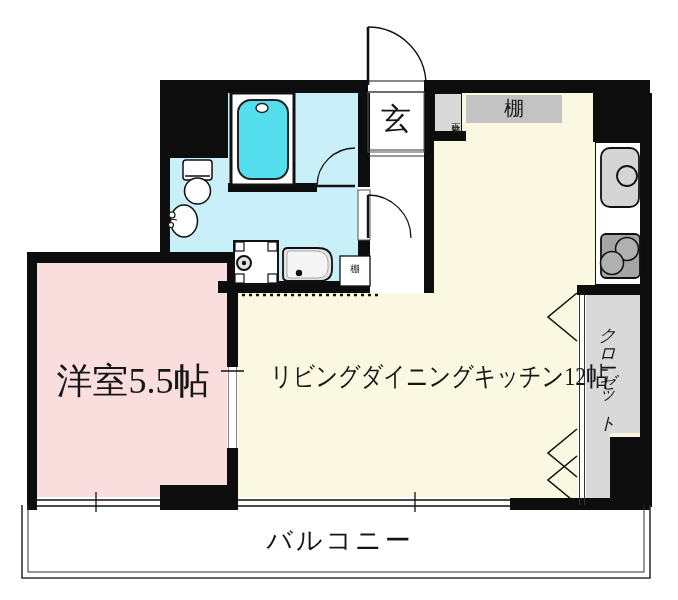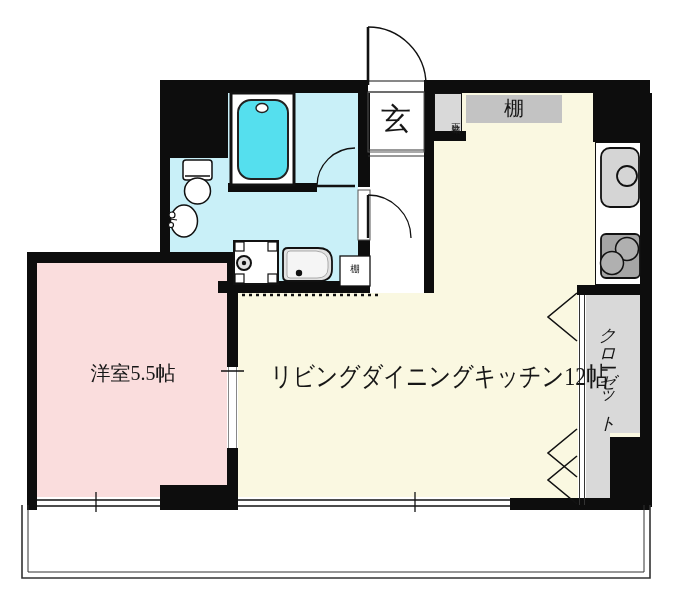--- a/index.html
+++ b/index.html
@@ -15,21 +15,21 @@
   .graybar{background:var(--shelf_gray,#c3c3c3);}
   .grayunit{background:var(--unit_gray,#d9d9d9);}
   .counter{background:#ffffff;border:1px solid #111;box-sizing:border-box;}
   .shoebox{border:1px solid #111;box-sizing:border-box;}
   .lbl{position:absolute;color:#161616;text-align:center;line-height:1.05;
        white-space:nowrap;z-index:30;}
   .lbl-entrance{font-size:30px;}
   .lbl-shelf{font-size:20px;}
   .lbl-shoebox{font-size:9px;writing-mode:vertical-rl;letter-spacing:1px;line-height:1;}
   .lbl-small-shelf{font-size:9.5px;}
-  .lbl-west{font-size:20px;}
+  .lbl-west{font-size:36px;}
   .lbl-ldk{font-size:26px;transform:scaleX(0.85);transform-origin:center;}
   .lbl-closet{font-size:17px;writing-mode:vertical-rl;font-style:italic;letter-spacing:2px;}
   .lbl-balcony{font-size:26px;letter-spacing:3px;}
   svg.overlay{position:absolute;left:0;top:0;z-index:20;}
   .tubfill{fill:var(--bathtub,#55dfee);}
   .sinkfill{fill:var(--sink_gray,#d5d5d5);}
   .stovefill{fill:var(--stove_gray,#a5a5a5);}
 </style>
 </head>
 <body>
@@ -177,14 +177,15 @@
     </g>
   </svg>
 
   <div class="lbl lbl-entrance" style="left:368px;top:103px;width:56px;">玄</div>
   <div class="lbl lbl-shoebox" style="left:436px;top:98px;width:24px;height:38px;">下駄箱</div>
   <div class="lbl lbl-shelf" style="left:466px;top:98px;width:96px;">棚</div>
   <div class="lbl lbl-small-shelf" style="left:340px;top:265px;width:30px;">棚</div>
   <div class="lbl lbl-west" style="left:43px;top:363px;width:180px;">洋室5.5帖</div>
   <div class="lbl lbl-ldk" style="left:245px;top:363px;width:336px;">リビングダイニングキッチン12帖</div>
   <div class="lbl lbl-closet" style="left:598px;top:306px;height:130px;">クローゼット</div>
+  <div class="lbl lbl-balcony" style="left:240px;top:527px;width:200px;">バルコニー</div>
 
 </div>
 
 </body></html>

